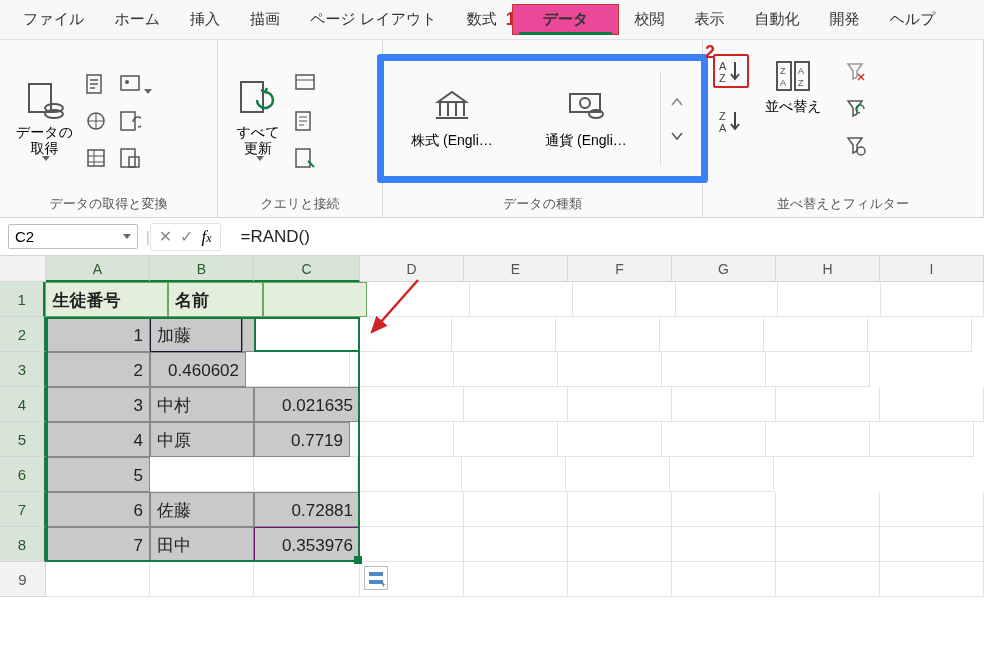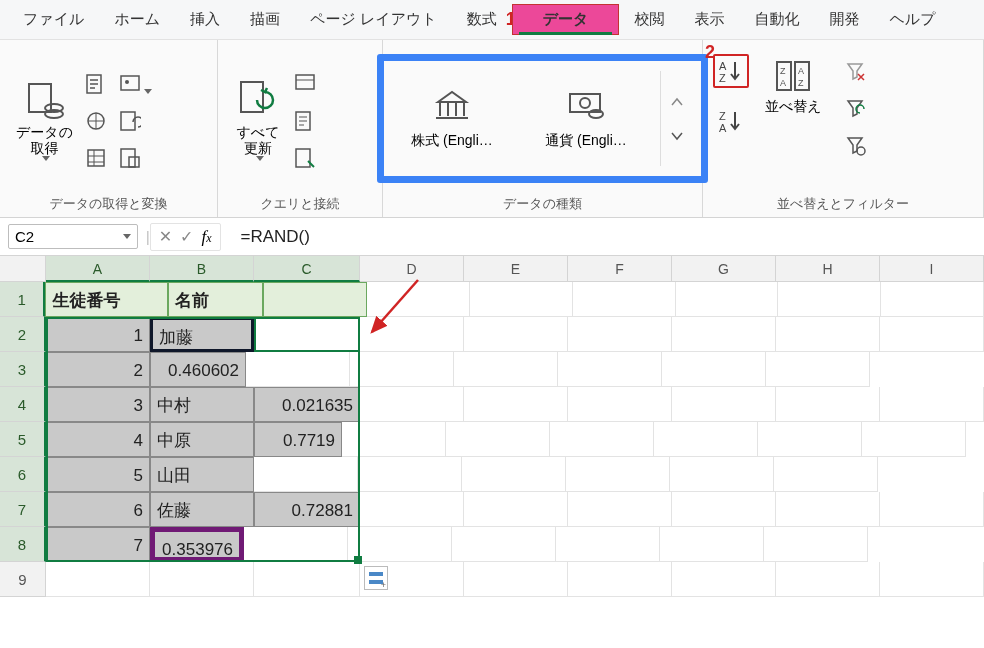--- a/index.html
+++ b/index.html
@@ -484,21 +484,21 @@
     <div class="cell" style="width:104px"></div>
     <div class="cell" style="width:104px"></div>
     <div class="cell" style="width:104px"></div>
     <div class="cell" style="width:104px"></div>
   </div>
 
   <div id="data-rows">
       <div class="row">
         <div class="rh sel">2</div>
         <div class="cell sel num" style="width:104px;border:1px solid #888">1</div>
-        <div class="cell sel txt" style="width:104px;border:3px solid #0f172a">加藤</div>
+        <div class="cell sel txt" style="width:92px;border:1px solid #0f172a">加藤</div>
         <div class="cell sel num" style="width:106px;border:1px solid #888">0.619919</div>
         <div class="cell" style="width:104px"></div>
         <div class="cell" style="width:104px"></div>
         <div class="cell" style="width:104px"></div>
         <div class="cell" style="width:104px"></div>
         <div class="cell" style="width:104px"></div>
         <div class="cell" style="width:104px"></div>
       </div>
       <div class="row">
         <div class="rh sel">3</div>
@@ -520,32 +520,31 @@
         <div class="cell" style="width:104px"></div>
         <div class="cell" style="width:104px"></div>
         <div class="cell" style="width:104px"></div>
         <div class="cell" style="width:104px"></div>
         <div class="cell" style="width:104px"></div>
       </div>
       <div class="row">
         <div class="rh sel">5</div>
         <div class="cell sel num" style="width:104px;border:1px solid #888">4</div>
         <div class="cell sel txt" style="width:104px;border:1px solid #888">中原</div>
-        <div class="cell sel num" style="width:88px;border:1px solid #888">0.7719</div>
+        <div class="cell sel num" style="width:96px;border:1px solid #888">0.7719</div>
         <div class="cell" style="width:104px"></div>
         <div class="cell" style="width:104px"></div>
         <div class="cell" style="width:104px"></div>
         <div class="cell" style="width:104px"></div>
         <div class="cell" style="width:104px"></div>
         <div class="cell" style="width:104px"></div>
       </div>
       <div class="row">
         <div class="rh sel">6</div>
         <div class="cell sel num" style="width:104px;border:1px solid #888">5</div>
-        <div class="cell sel txt" style="width:104px;border:1px solid #888">山田</div>
         <div class="cell" style="width:104px"></div>
         <div class="cell" style="width:104px"></div>
         <div class="cell" style="width:104px"></div>
         <div class="cell" style="width:104px"></div>
         <div class="cell" style="width:104px"></div>
         <div class="cell" style="width:104px"></div>
       </div>
       <div class="row">
         <div class="rh sel">7</div>
         <div class="cell sel num" style="width:104px;border:1px solid #888">6</div>
@@ -554,21 +553,22 @@
         <div class="cell" style="width:104px"></div>
         <div class="cell" style="width:104px"></div>
         <div class="cell" style="width:104px"></div>
         <div class="cell" style="width:104px"></div>
         <div class="cell" style="width:104px"></div>
         <div class="cell" style="width:104px"></div>
       </div>
       <div class="row">
         <div class="rh sel">8</div>
         <div class="cell sel num" style="width:104px;border:1px solid #888">7</div>
-        <div class="cell sel num" style="width:94px;border:5px solid #701a75">0.353976</div>
+        <div class="cell sel txt" style="width:104px;border:1px solid #888">田中</div>
+        <div class="cell sel num" style="width:106px;border:1px solid #701a75">0.353976</div>
         <div class="cell" style="width:104px"></div>
         <div class="cell" style="width:104px"></div>
         <div class="cell" style="width:104px"></div>
         <div class="cell" style="width:104px"></div>
         <div class="cell" style="width:104px"></div>
         <div class="cell" style="width:104px"></div>
       </div>
     </div>
 
   <div class="row">

